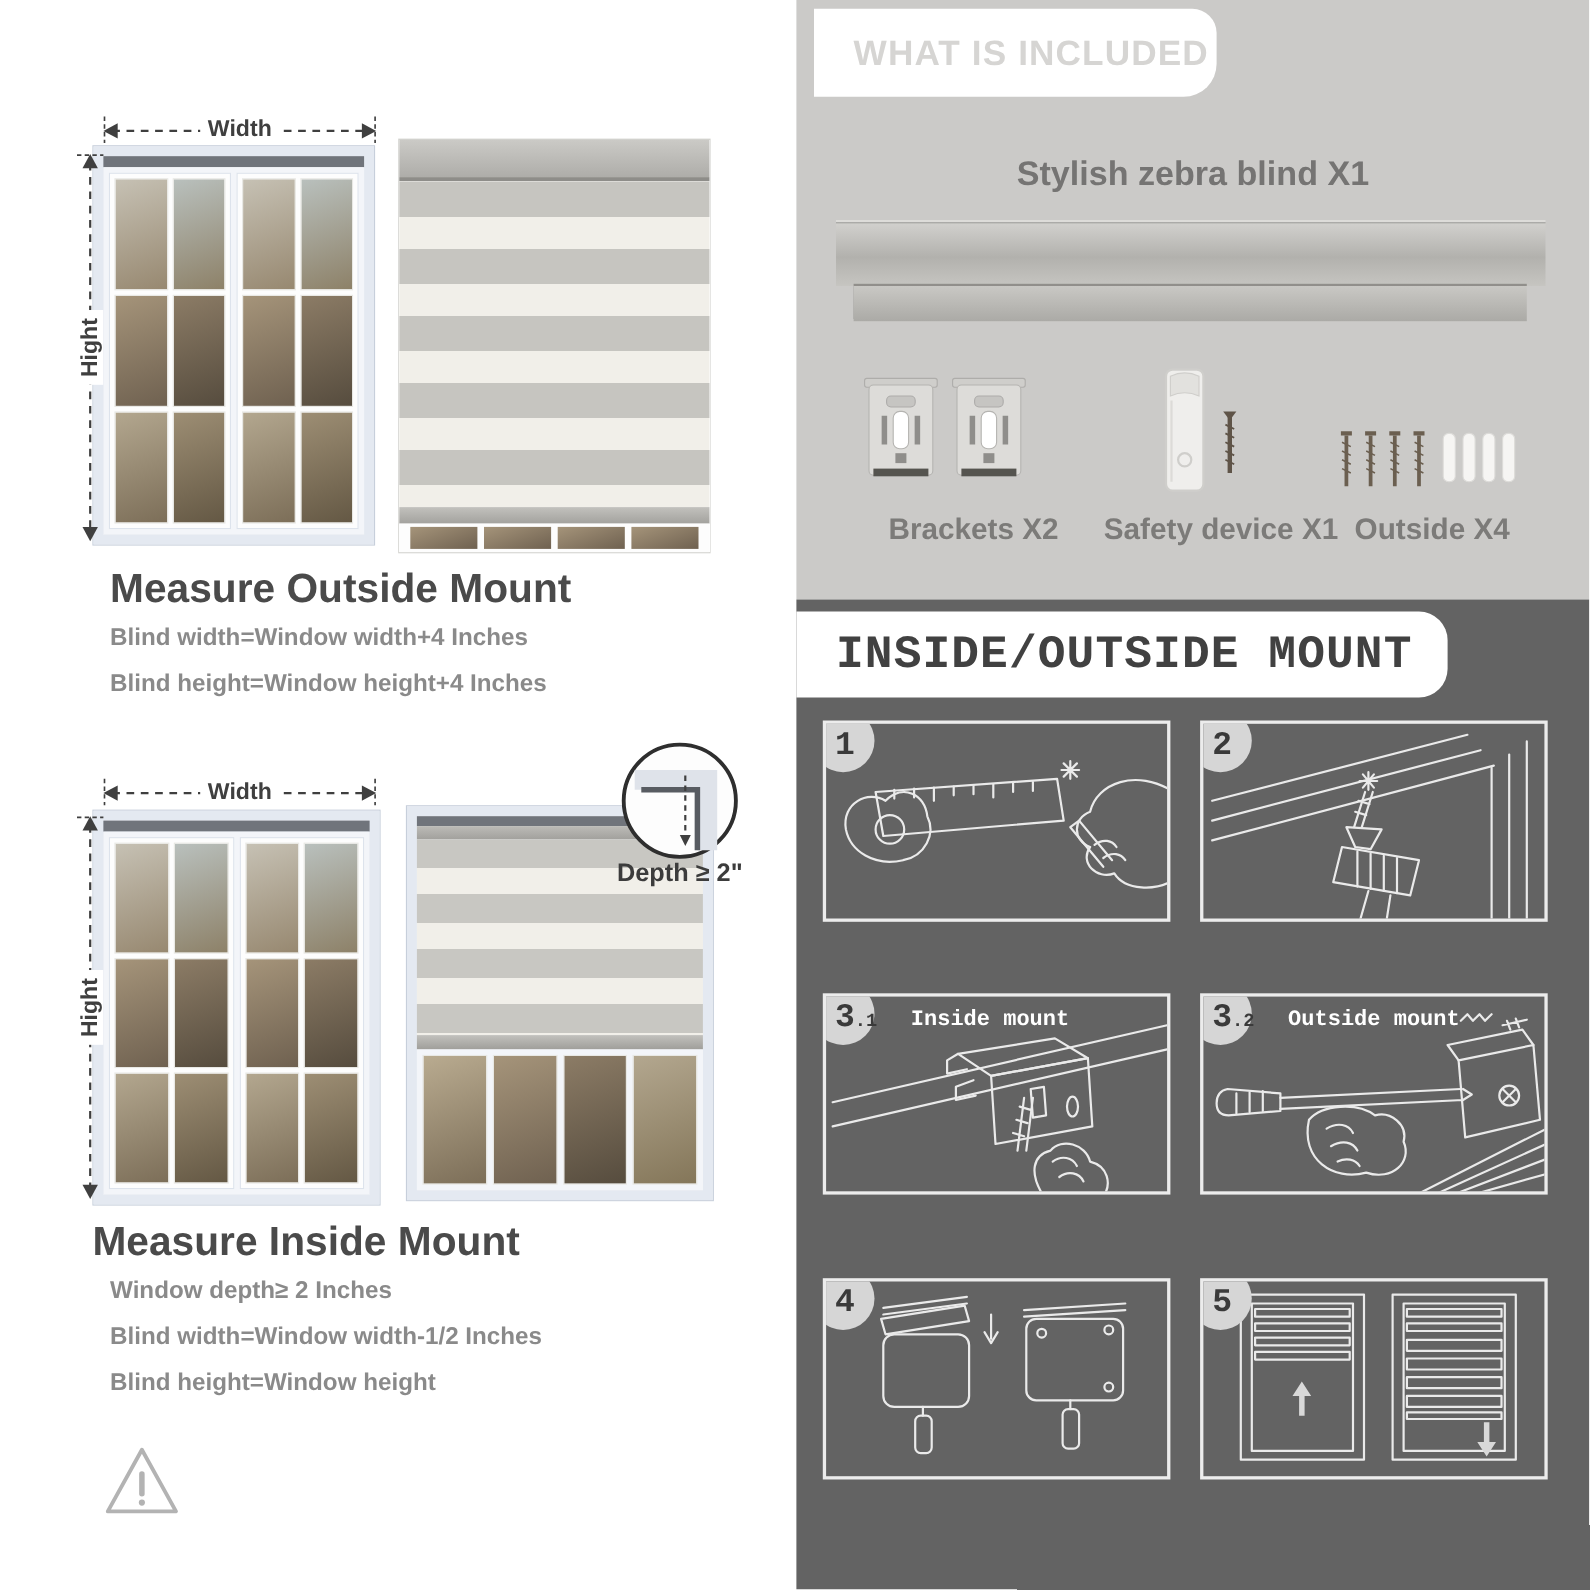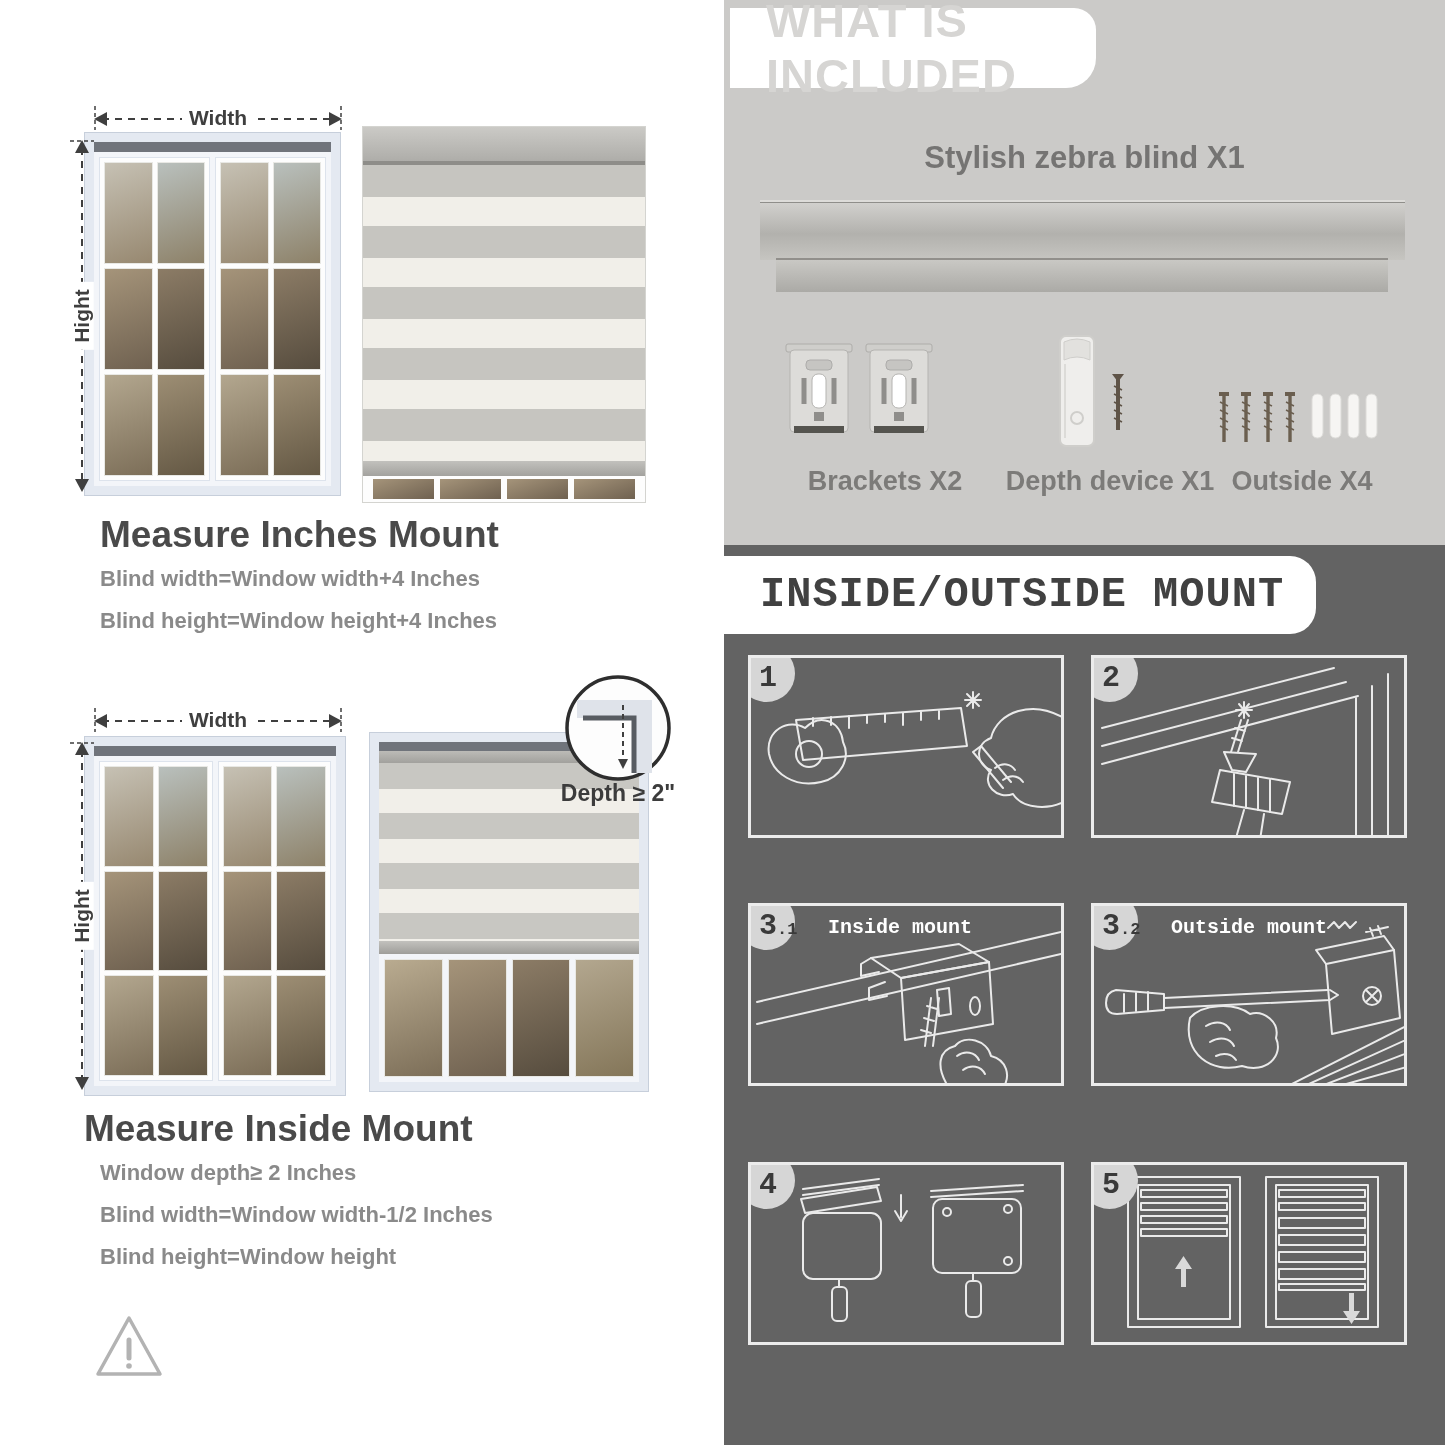--- a/index.html
+++ b/index.html
@@ -61,23 +61,23 @@
   .meas-v { display:flex; align-items:center; justify-content:center; }
   .meas-v .meas-label { position:absolute; transform:rotate(-90deg); }
   .depth-label { color:#3c3c3c; font-weight:bold; font-size:23px; text-align:center; }
 
   
   .warning-text { color:#a9a9a9; font-weight:600; font-size:22px; line-height:37px; }
 
   
   .included-panel { left:724px; top:0; width:721px; height:545px; background:#cbcac8; }
   .included-header {
-    position:absolute; left:6px; top:8px; width:366px; height:80px; background:#ffffff;
+    position:absolute; left:16px; top:8px; width:366px; height:80px; background:#ffffff;
     border-radius:0 22px 30px 0; display:flex; align-items:center; padding-left:36px;
-    color:#d6d5d3; font-weight:bold; font-size:47px; letter-spacing:1px;
+    color:#d6d5d3; font-weight:bold; font-size:32px; letter-spacing:1px;
   }
   .product-label { position:absolute; left:0; top:140px; width:100%; text-align:center;
     color:#757473; font-weight:bold; font-size:31px; }
   .cassette-main { position:absolute; left:36px; top:200px; width:645px; height:60px;
     background:linear-gradient(180deg,#d2d1ce 0%,#b2b1ad 55%,#c6c5c1 100%);
     border-top:2px solid #dddcd9; box-shadow:0 1px 0 #8f8e8a inset; }
   .cassette-rail { position:absolute; left:52px; top:260px; width:612px; height:32px;
     background:linear-gradient(180deg,#c9c8c4,#abaaa6); box-shadow:0 -2px 0 #918f8b; }
   .part-label { position:absolute; top:466px; color:#7c7b79; font-weight:bold; font-size:27px; text-align:center; }
 
@@ -154,21 +154,21 @@
     <div class="bp-stripes"></div>
     <div class="bp-rail"></div>
     <div class="bp-window-sliver">
       <div></div>
         <div></div>
         <div></div>
         <div></div>
     </div>
   </div>
 
-  <div class="abs sec-heading" style="left:100px; top:514px;">Measure Inches Mount</div>
+  <div class="abs sec-heading" style="left:100px; top:514px;">Measure Outside Mount</div>
   <div class="abs sec-line" style="left:100px; top:566px;">Blind width=Window width+4 Inches</div>
   <div class="abs sec-line" style="left:100px; top:608px;">Blind height=Window height+4 Inches</div>
 
   <div class="abs photo-window" style="left:85px; top:737px; width:260px; height:358px;">
     <div class="pw-head"></div>
     <div class="pw-sashes">
       <div class="pw-sash">
         <div class="pane"></div>
           <div class="pane"></div>
         <div class="pane"></div>
@@ -304,21 +304,21 @@
       </g>
       <g>
         <rect x="96" y="8" width="11" height="44" rx="5" fill="#f6f5f3" stroke="#dcdbd8"></rect>
         <rect x="114" y="8" width="11" height="44" rx="5" fill="#f6f5f3" stroke="#dcdbd8"></rect>
         <rect x="132" y="8" width="11" height="44" rx="5" fill="#f6f5f3" stroke="#dcdbd8"></rect>
         <rect x="150" y="8" width="11" height="44" rx="5" fill="#f6f5f3" stroke="#dcdbd8"></rect>
       </g>
     </svg>
 
     <div class="part-label" style="left:36px;  width:250px;">Brackets X2</div>
-    <div class="part-label" style="left:256px; width:260px;">Depth device X1</div>
+    <div class="part-label" style="left:256px; width:260px;">Safety device X1</div>
     <div class="part-label" style="left:458px; width:240px;">Outside X4</div>
   </div>
 
   <div class="abs mount-panel">
     <div class="mount-header">
       <span>INSIDE/OUTSIDE MOUNT</span>
     </div>
 
     <div class="step-panel" style="left:24px; top:110px;">
       <svg class="line-art" width="316" height="183">

